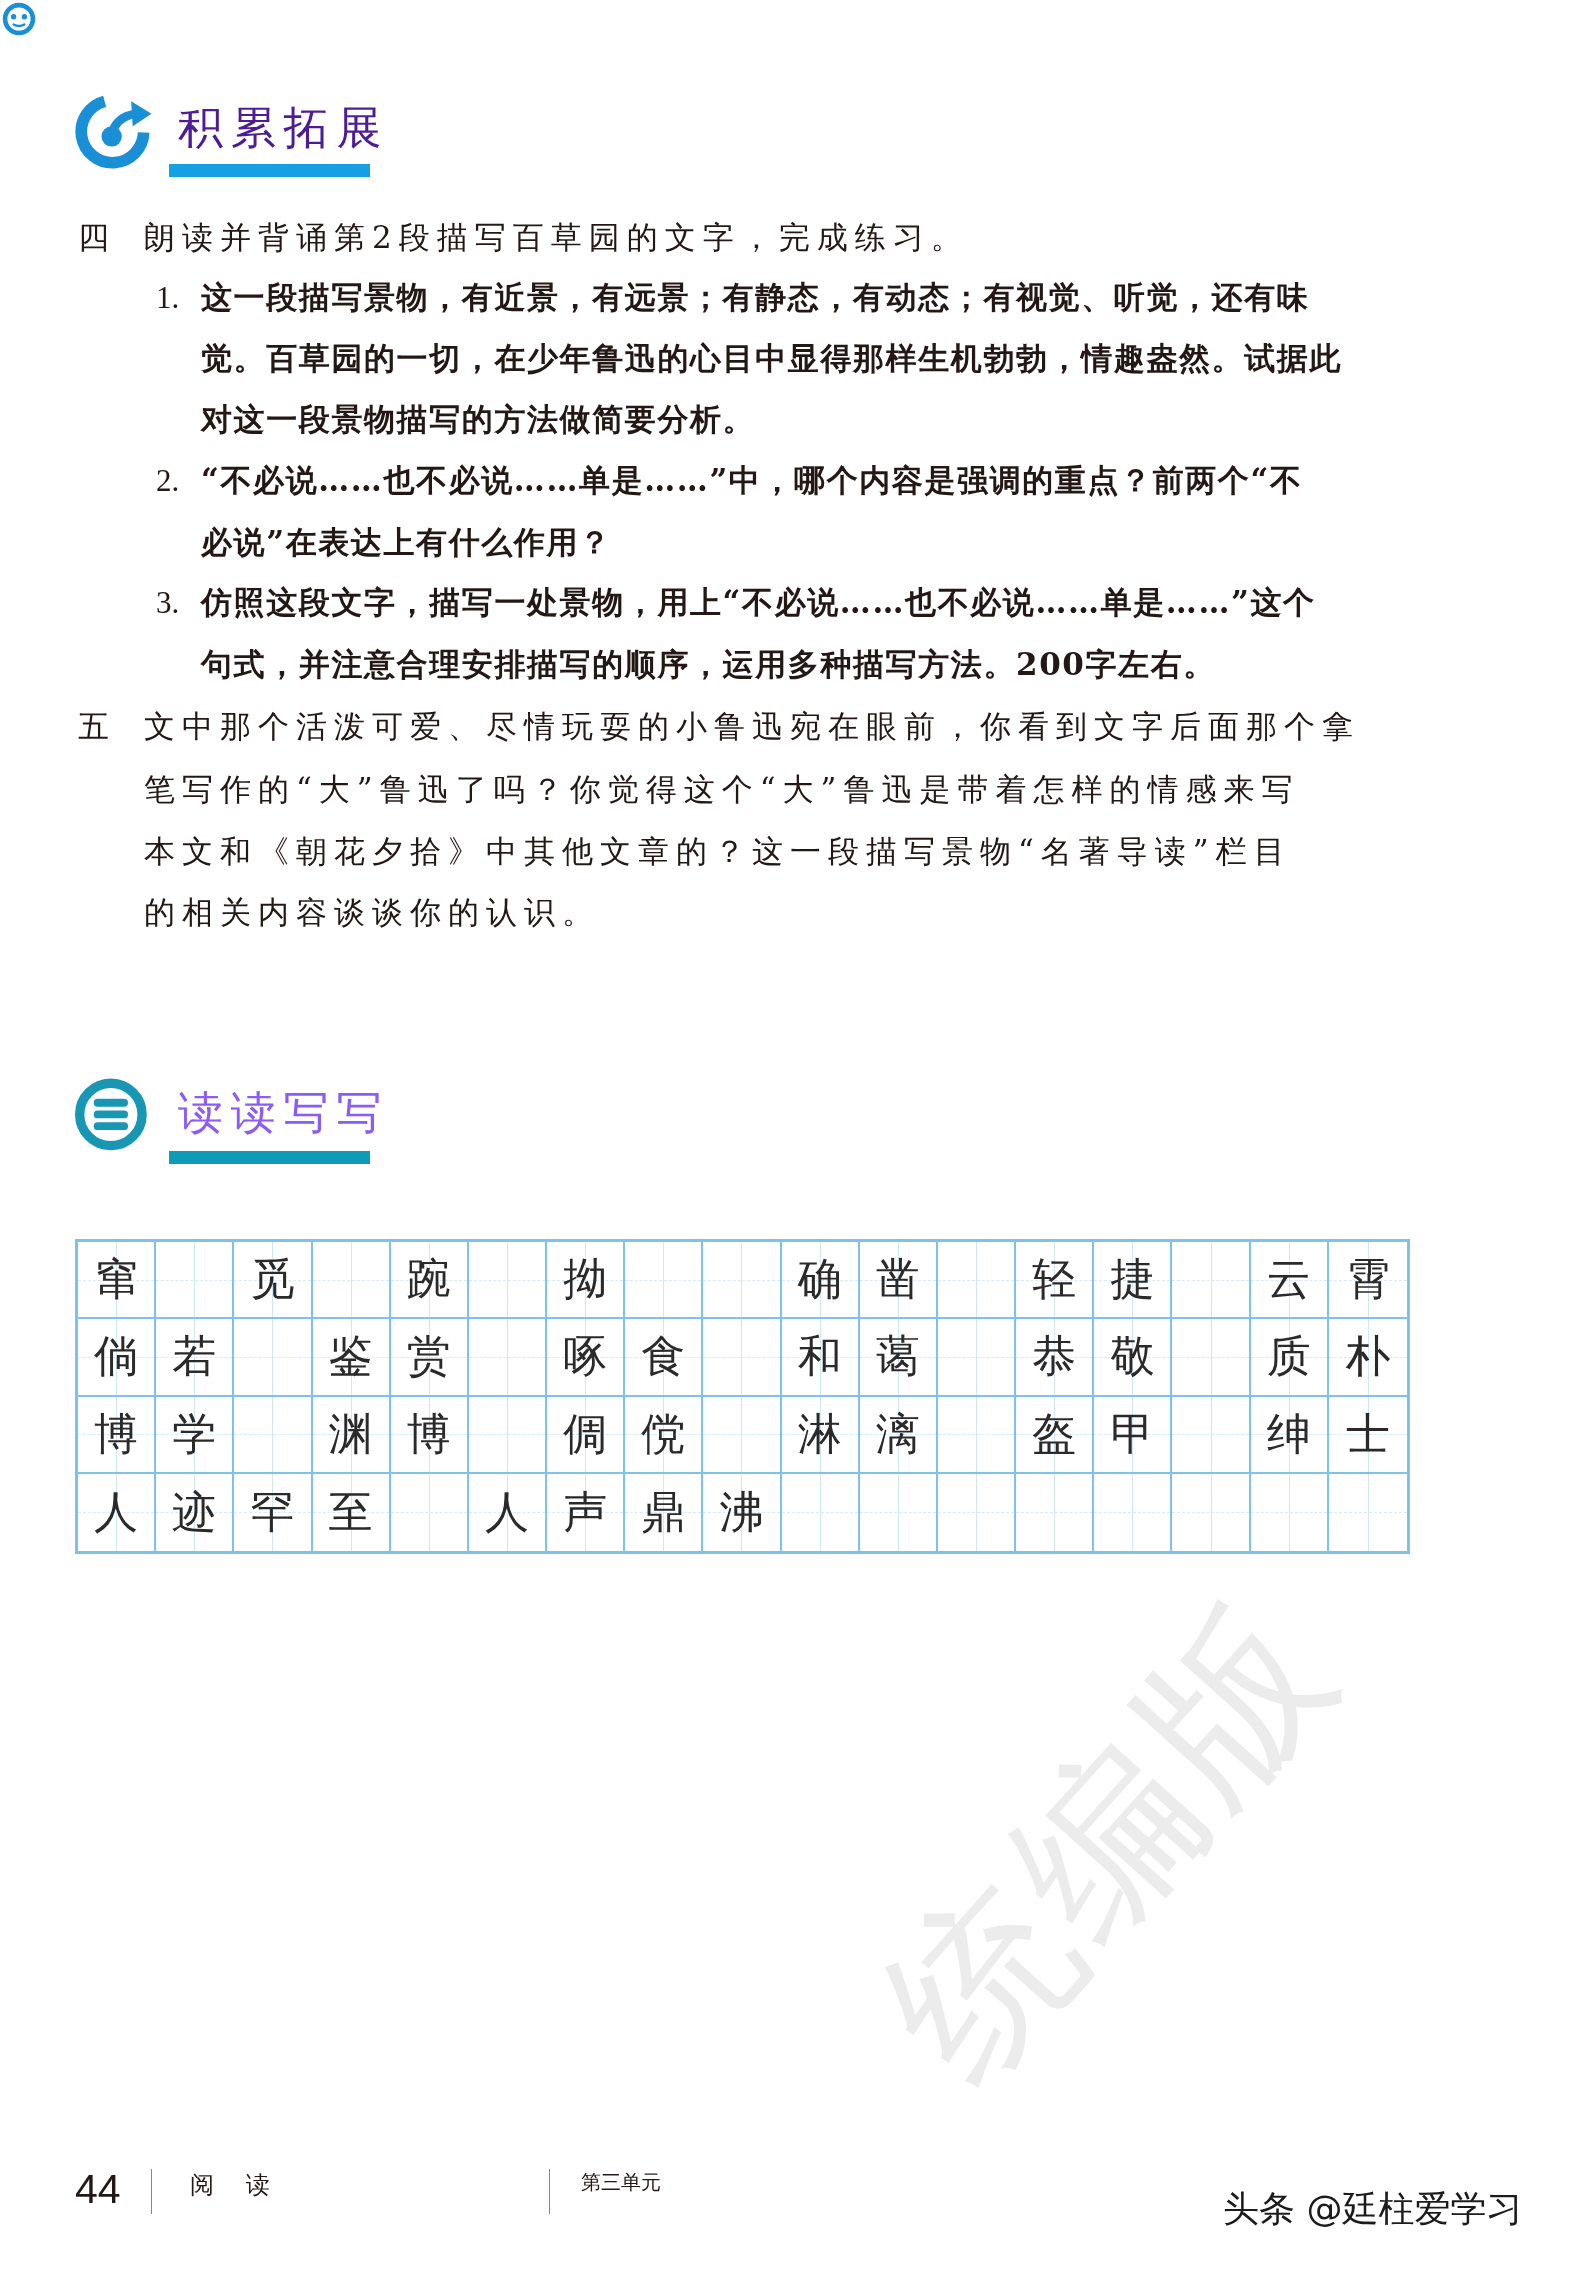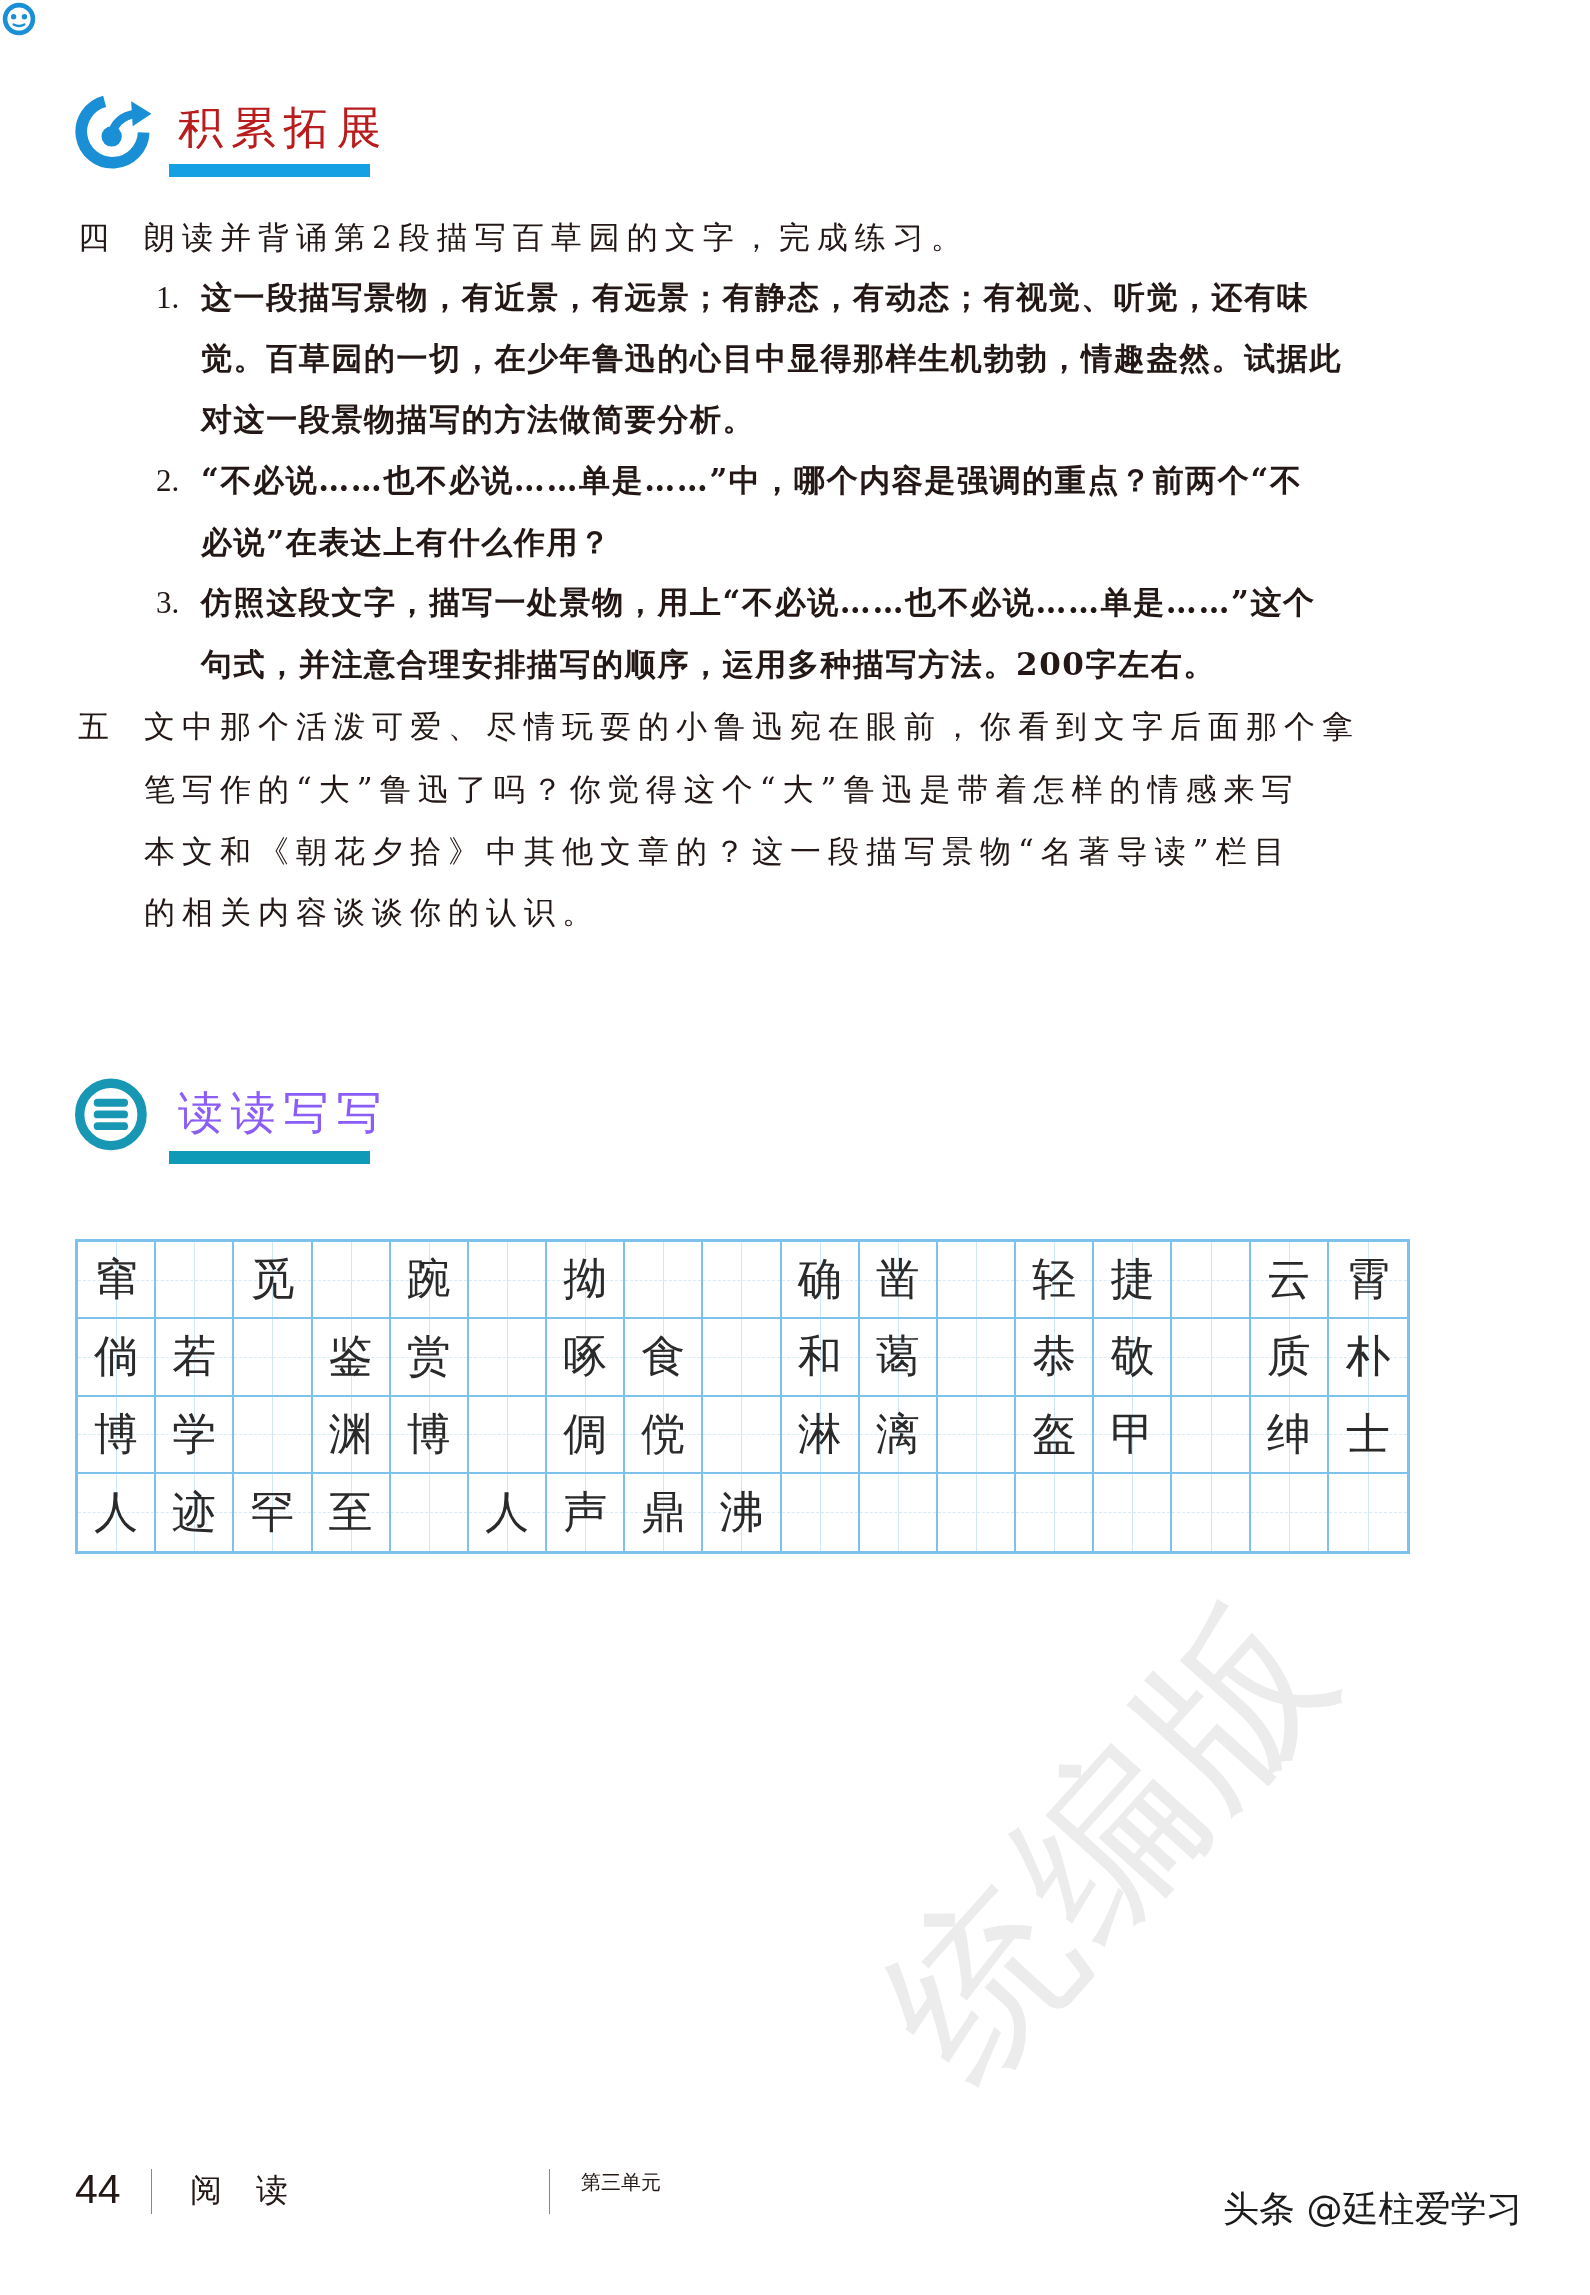--- a/index.html
+++ b/index.html
@@ -14,21 +14,21 @@
 
   
   .sec-head { position: absolute; left: 75px; height: 109px; width: 390px; }
   .sec-icon { position: absolute; left: 0; top: 0; width: 78px; height: 78px; }
   .sec-title {
     position: absolute; left: 103px; top: 6.2px; font-size: 45px; letter-spacing: 7.8px;
     font-family: "DejaVu Serif", serif; white-space: nowrap;
   }
   .sec-bar { position: absolute; left: 94px; height: 13.3px; width: 201px; }
   .sec1 { top: 92px; }
-  .sec1 .sec-title { color: #b91c1c; text-align: center; }
+  .sec1 .sec-title { color: #4c1d95; text-align: center; }
   .sec1 .sec-bar { top: 72px; background: #14a0e3; }
   .sec2 { top: 1077px; }
   .sec2 .sec-title { color: #8b5cf6; }
   .sec2 .sec-bar { top: 74px; background: #0f9ab8; }
 
   
   .line {
     position: absolute; font-size: 31px; line-height: 37px; white-space: nowrap;
     color: #231815;
   }
@@ -58,21 +58,21 @@
   }
   .cell::after {
     content: ""; position: absolute; top: 50%; left: 0; right: 0; height: 0;
     border-top: 1.6px dashed #d6ebf7;
   }
   .cell span { position: relative; z-index: 1; }
 
   
   .footer-num { left: 75px; top: 2166px; font-family: "Liberation Sans", sans-serif; font-size: 41px; color: #231815; }
   .footer-div { width: 0.8px; background: #888; }
-  .footer-label { font-family: "Liberation Sans", sans-serif; font-size: 32px; color: #231815; letter-spacing: 12.5px; }
+  .footer-label { font-family: "Liberation Sans", sans-serif; font-size: 24px; color: #231815; letter-spacing: 12.5px; }
   .footer-unit { font-family: "Liberation Sans", sans-serif; font-size: 20px; color: #231815; }
 
   
   .watermark {
     left: 1014px; top: 1888px; font-family: "DejaVu Serif", serif; font-size: 179px; color: #ececec;
     transform: rotate(-48deg); transform-origin: left bottom; white-space: nowrap; letter-spacing: 7.8px;
   }
   .credit {
     left: 1223px; top: 2185px; font-family: "DejaVu Sans", sans-serif; font-size: 36px; color: #1b1b1b;
     white-space: nowrap;

